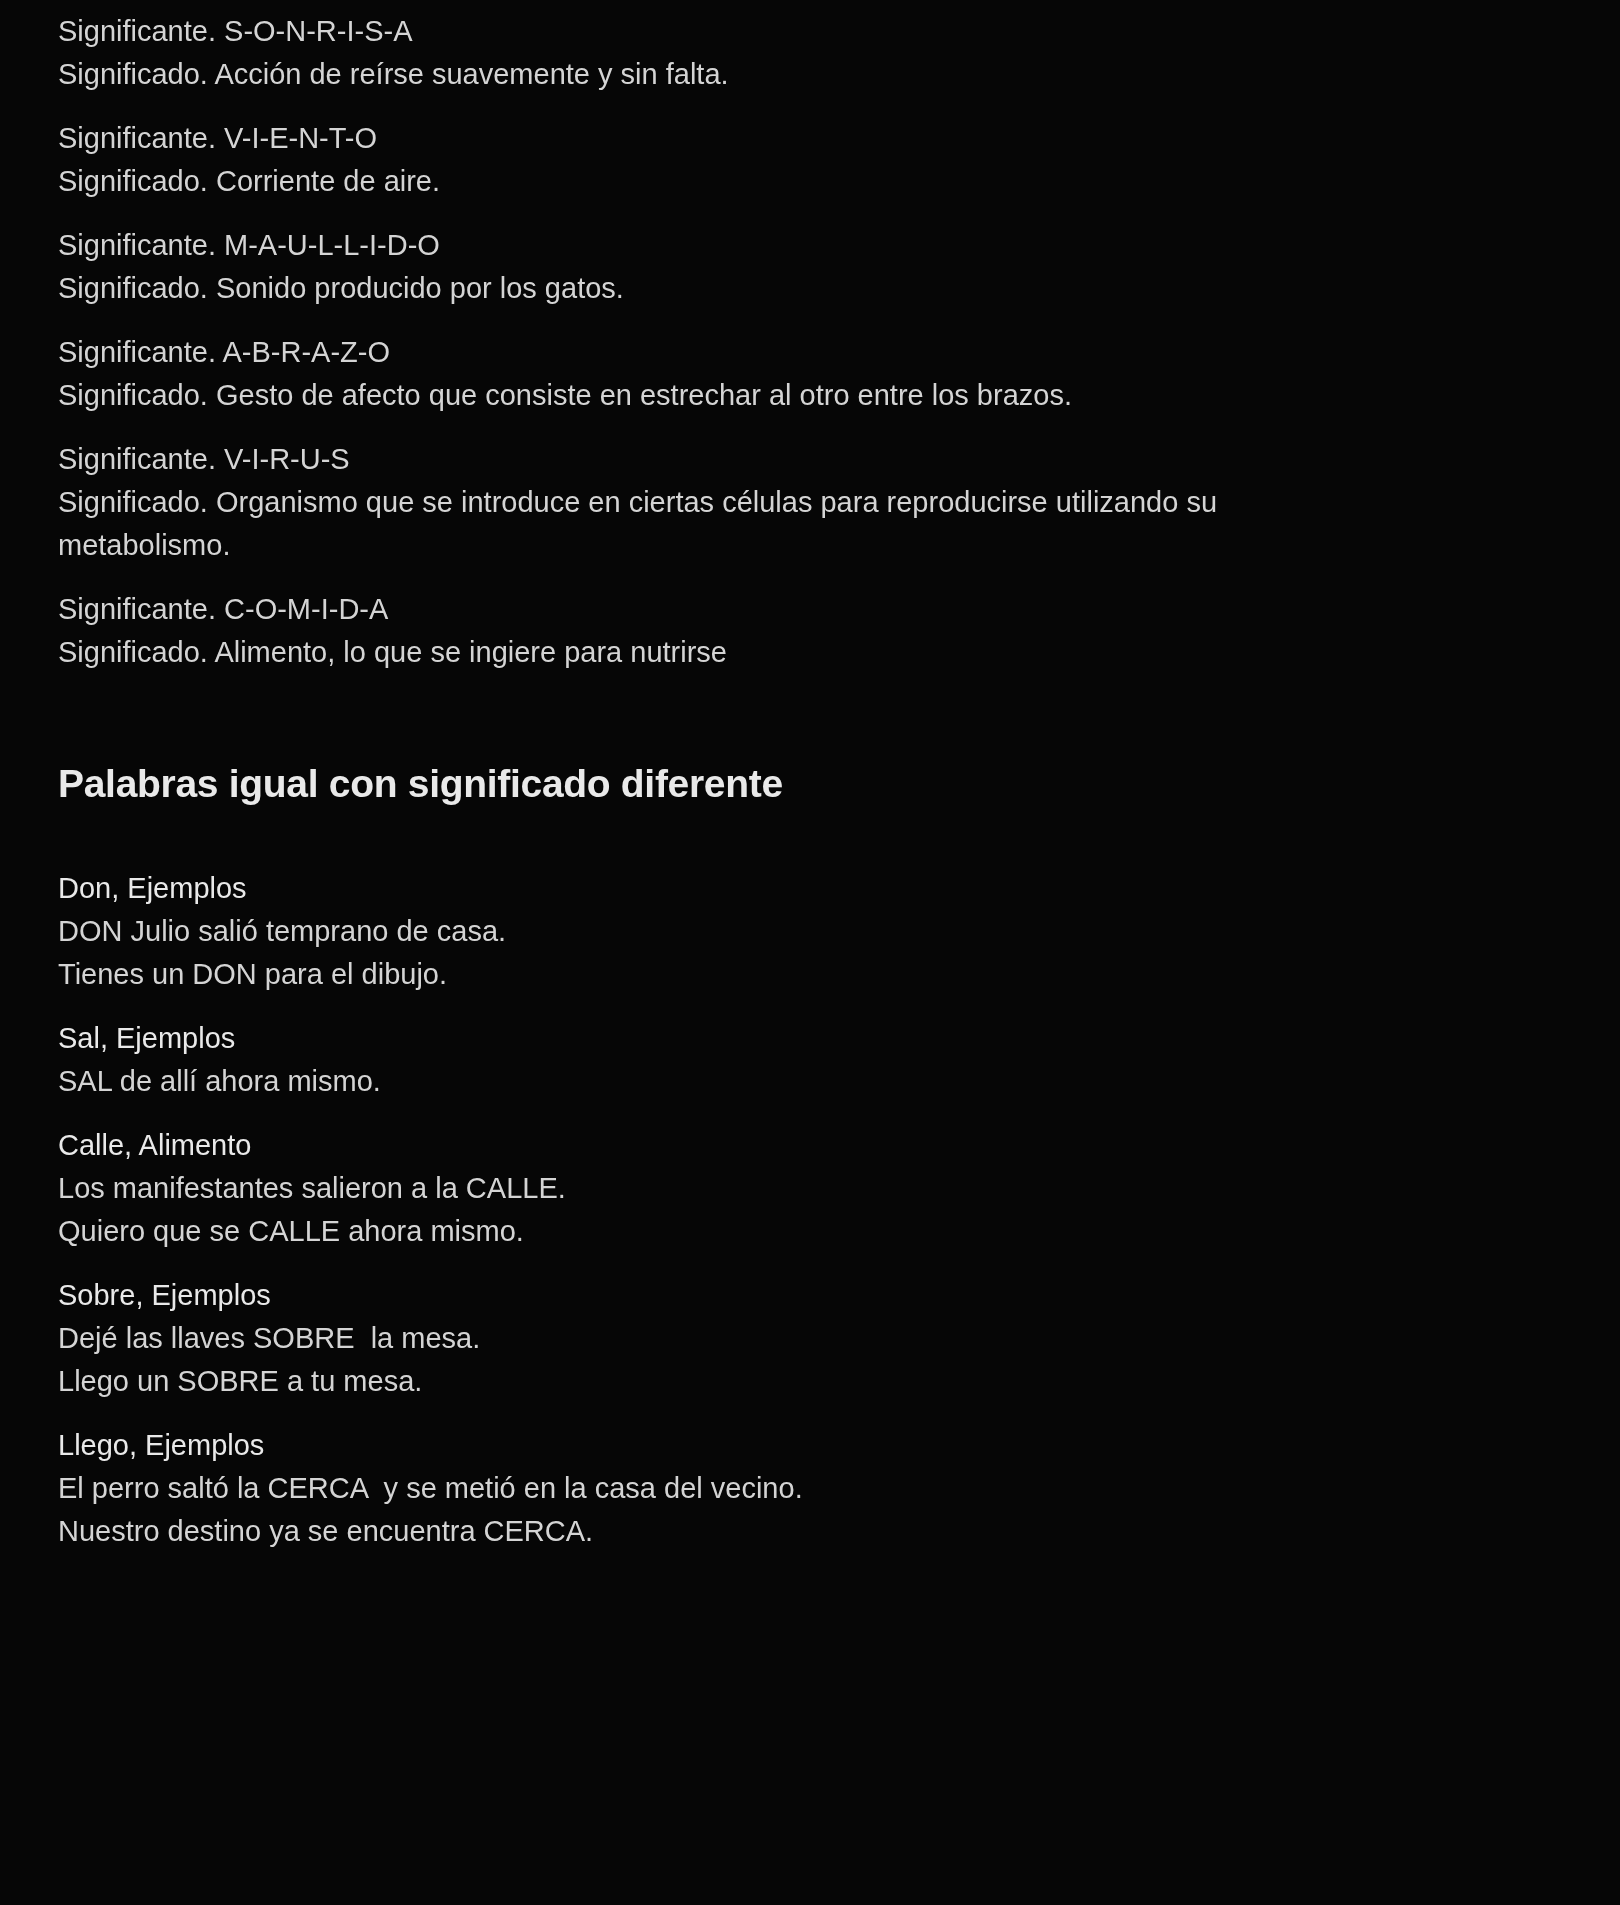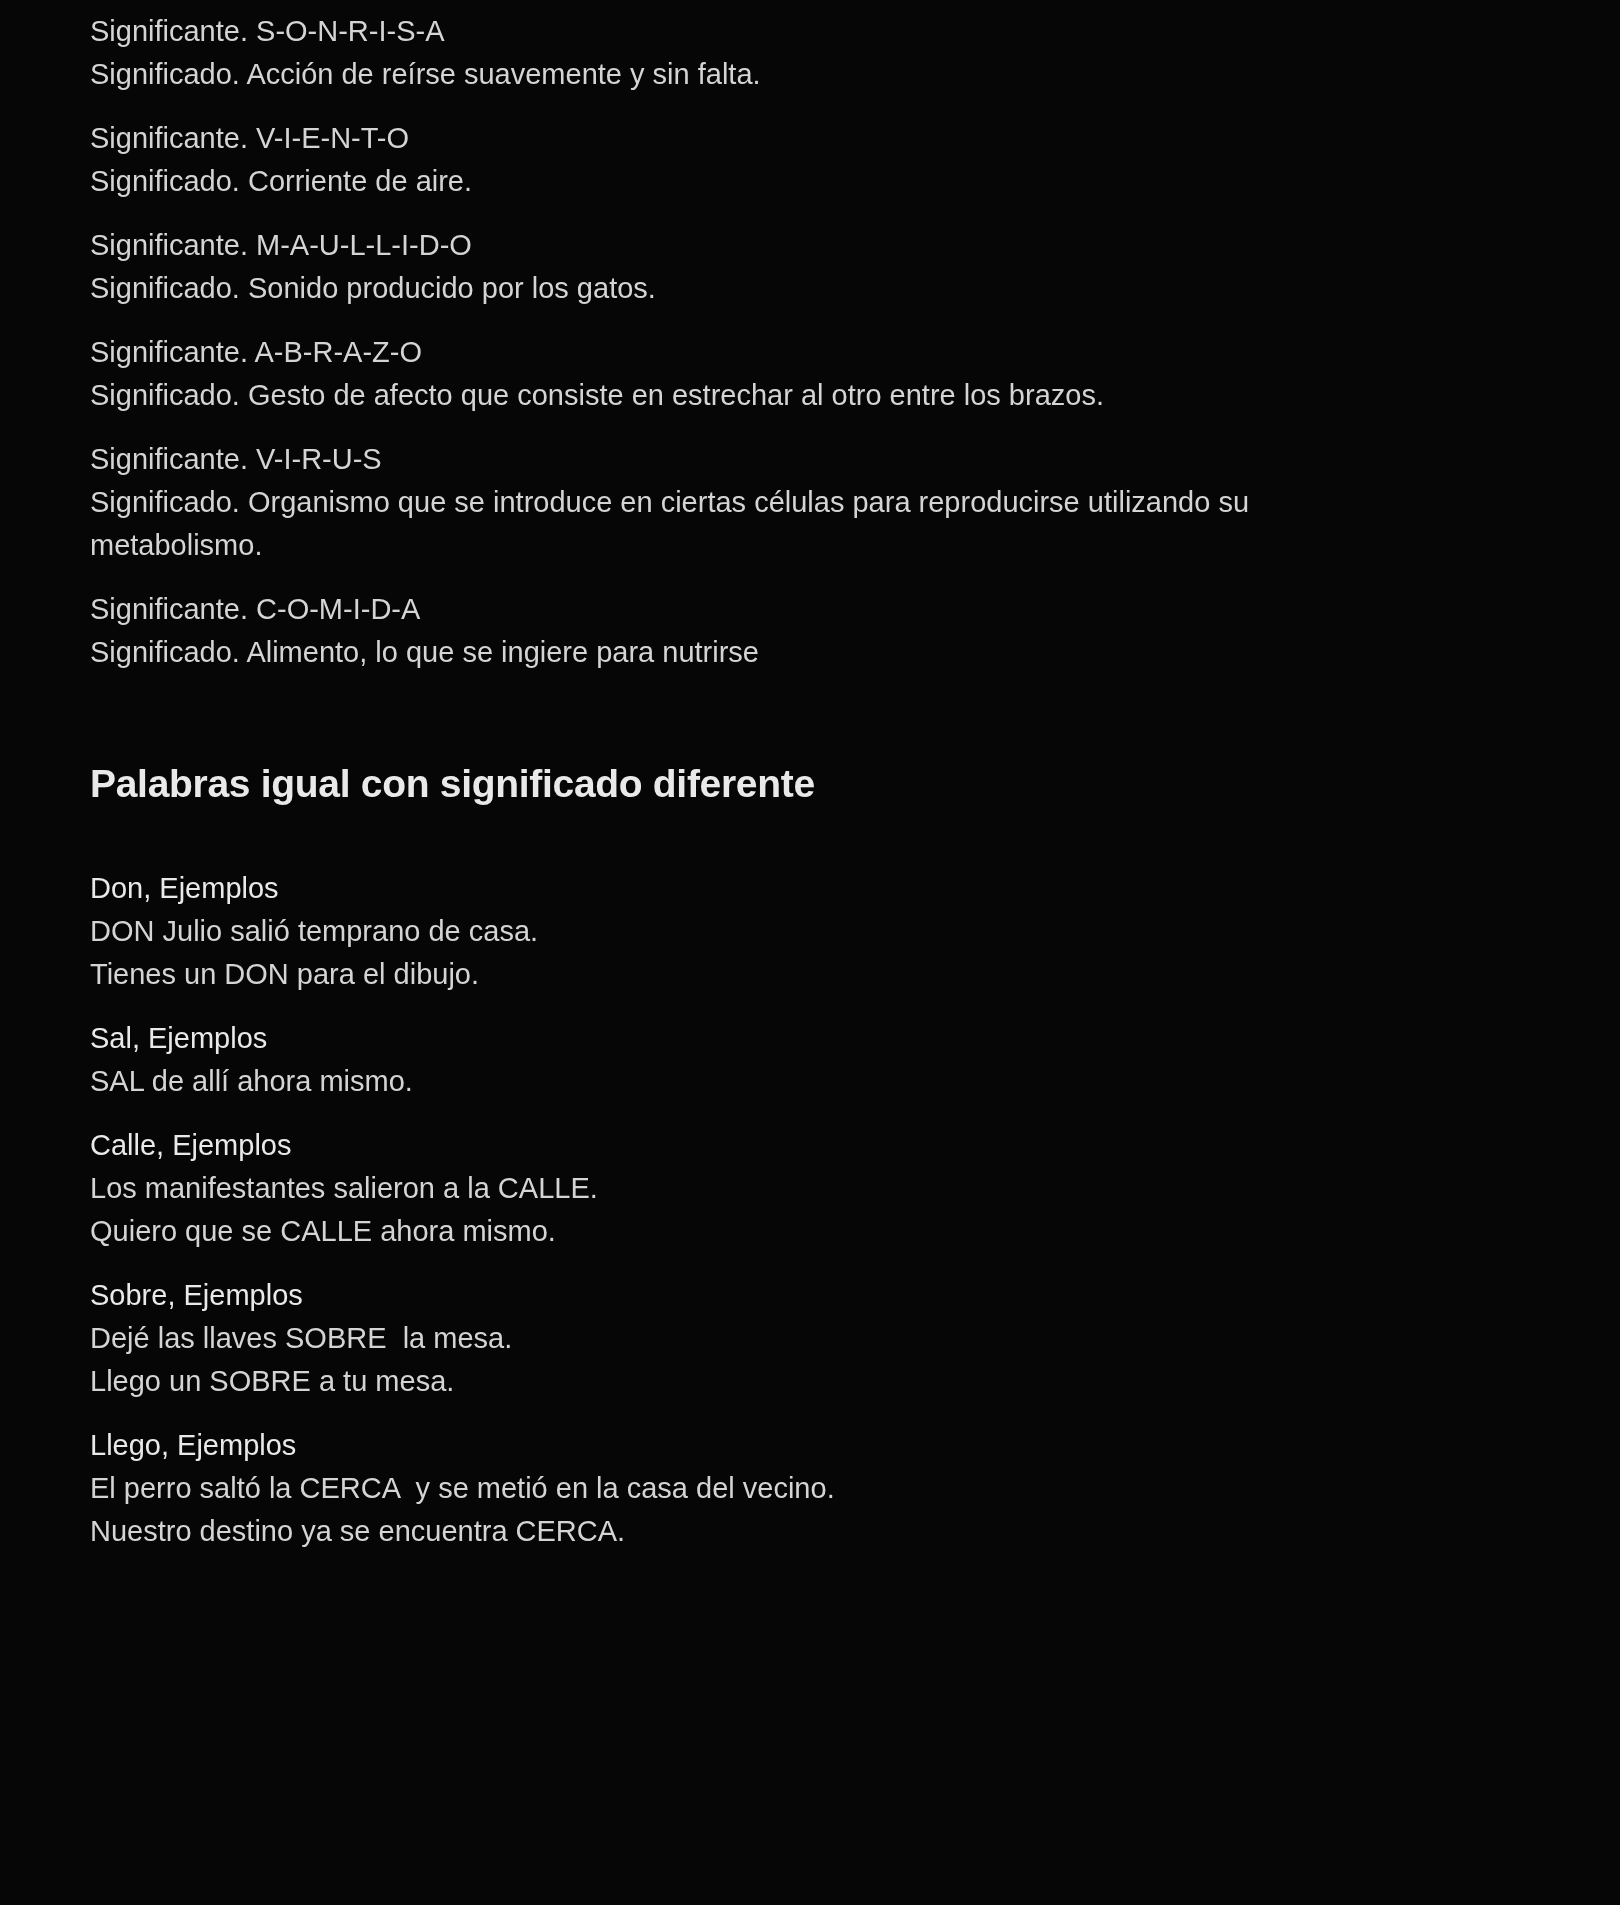--- a/index.html
+++ b/index.html
@@ -10,21 +10,21 @@
   .doc {
     position: relative;
     width: 1620px;
     min-height: 1905px;
     box-sizing: border-box;
     background: var(--bg, #060606);
     color: var(--body-color, #d4d4d4);
     font-family: "Liberation Sans", sans-serif;
     font-size: 29px;
     line-height: 43px;
-    padding: 10px 100px 60px 90px;
+    padding: 10px 100px 60px 58px;
   }
   .doc p {
     margin: 0;
     white-space: pre-wrap;
   }
   .block {
     margin-top: 21px;
   }
   .block:first-child {
     margin-top: 0;
@@ -86,21 +86,21 @@
     <p>DON Julio salió temprano de casa.</p>
     <p>Tienes un DON para el dibujo.</p>
   </div>
 
   <div class="block">
     <p class="bold">Sal, Ejemplos</p>
     <p>SAL de allí ahora mismo.</p>
   </div>
 
   <div class="block">
-    <p class="bold">Calle, Ejemplos</p>
+    <p class="bold">Calle, Alimento</p>
     <p>Los manifestantes salieron a la CALLE.</p>
     <p>Quiero que se CALLE ahora mismo.</p>
   </div>
 
   <div class="block">
     <p class="bold">Sobre, Ejemplos</p>
     <p>Dejé las llaves SOBRE  la mesa.</p>
     <p>Llego un SOBRE a tu mesa.</p>
   </div>
 

